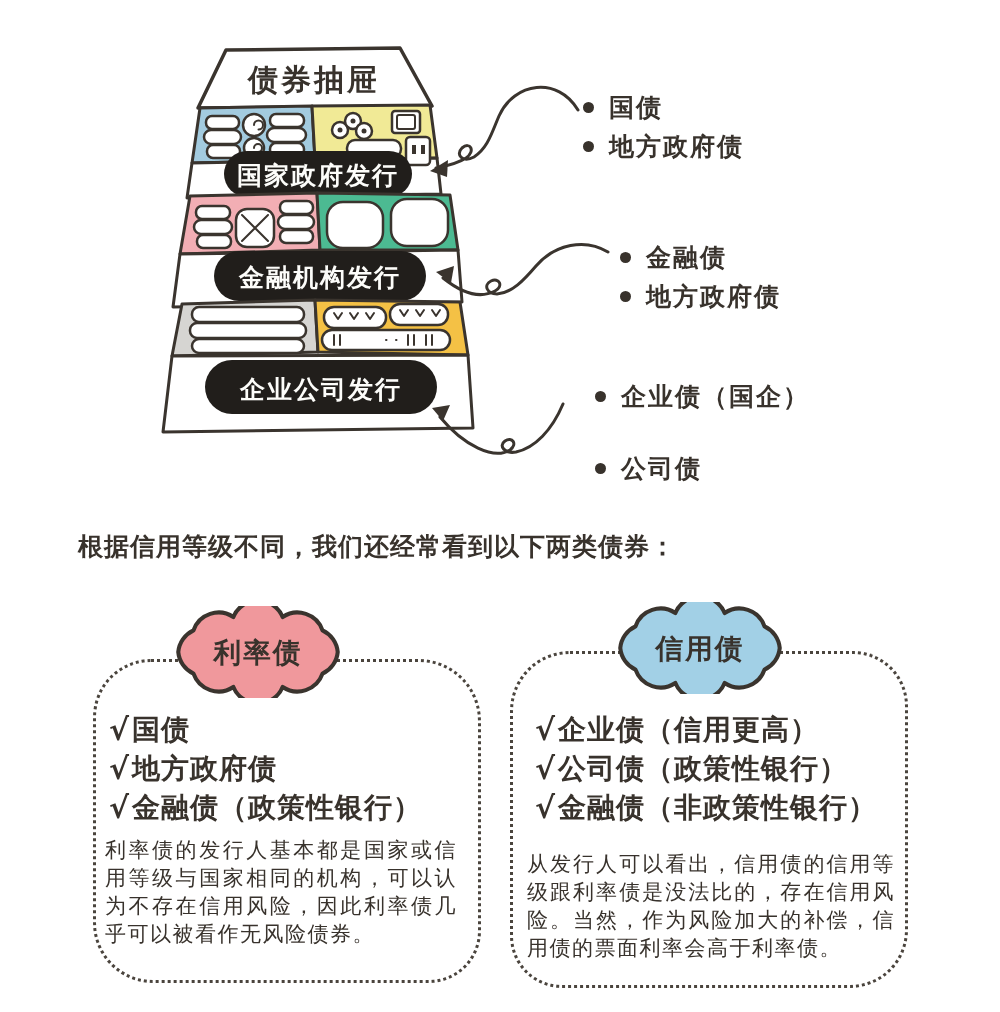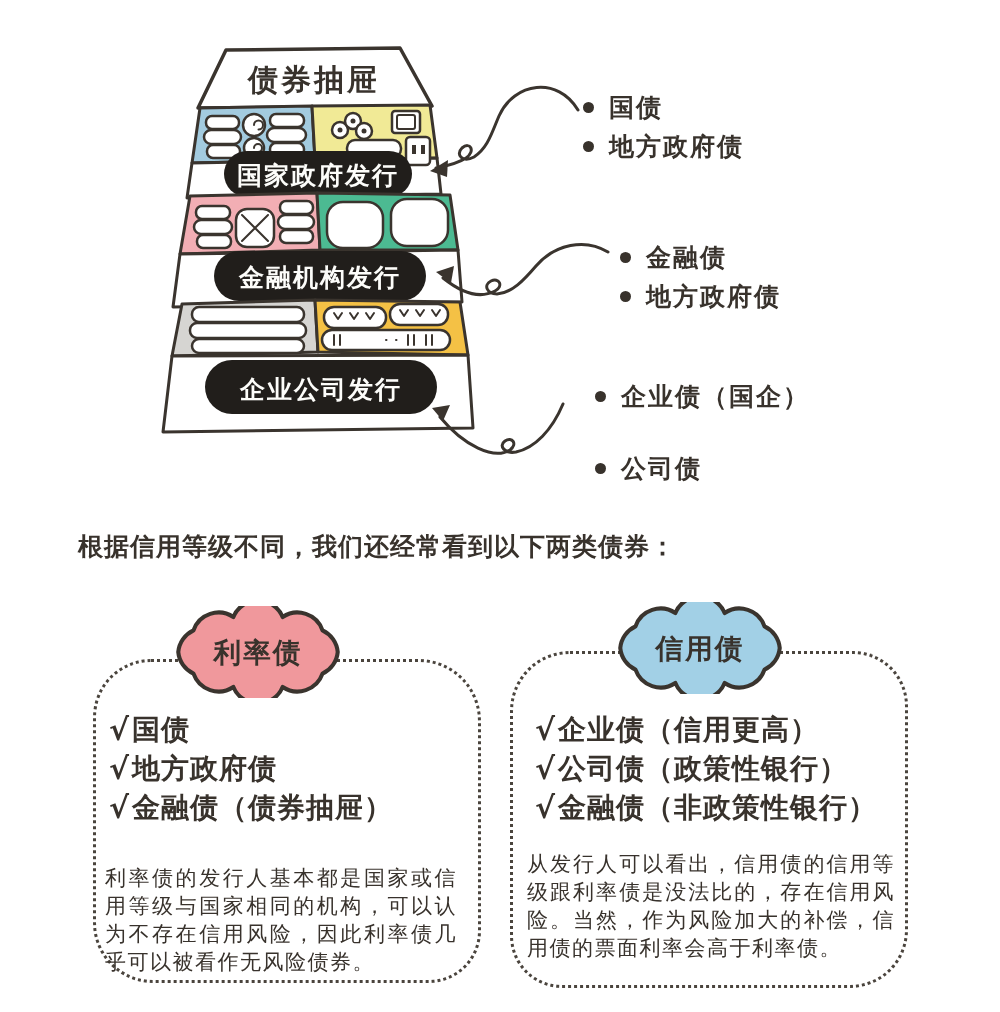--- a/index.html
+++ b/index.html
@@ -20,21 +20,21 @@
   .card{position:absolute;border:3px dotted #4a443d;background:#fff;}
   .card.rate{left:93px;top:659px;width:382px;height:318px;border-radius:58px 62px 52px 60px;}
   .card.credit{left:510px;top:651px;width:392px;height:331px;border-radius:60px 55px 58px 52px;}
   .check-list{position:absolute;display:flex;flex-direction:column;gap:8px;}
   .card.rate .check-list{left:13px;top:52px;}
   .card.credit .check-list{left:22px;top:60px;}
   .check-row{display:flex;align-items:center;height:31px;white-space:nowrap;}
   .check-mark{font-size:30px;font-weight:bold;margin-right:3px;}
   .check-text{font-size:28px;font-weight:bold;letter-spacing:1px;}
   .card-desc{position:absolute;font-size:21px;line-height:28px;letter-spacing:1.5px;font-weight:500;text-align:justify;}
-  .card.rate .card-desc{left:9px;top:202px;width:352px;}
+  .card.rate .card-desc{left:9px;top:174px;width:352px;}
   .card.credit .card-desc{left:14px;top:196px;width:368px;}
 
   
   .cloud{position:absolute;width:176px;height:92px;}
   .cloud.rate{left:170px;top:606px;}
   .cloud.credit{left:612px;top:602px;}
   svg text{font-family:"DejaVu Sans",sans-serif;}
 </style>
 </head>
 <body>
@@ -169,21 +169,21 @@
       <div class="check-row">
         <span class="check-mark">√</span>
         <span class="check-text">国债</span>
       </div>
       <div class="check-row">
         <span class="check-mark">√</span>
         <span class="check-text">地方政府债</span>
       </div>
       <div class="check-row">
         <span class="check-mark">√</span>
-        <span class="check-text">金融债（债券抽屉）</span>
+        <span class="check-text">金融债（政策性银行）</span>
       </div>
     </div>
     <div class="card-desc">利率债的发行人基本都是国家或信用等级与国家相同的机构，可以认为不存在信用风险，因此利率债几乎可以被看作无风险债券。</div>
   </div>
 
   <div class="card credit">
     <div class="check-list">
       <div class="check-row">
         <span class="check-mark">√</span>
         <span class="check-text">企业债（信用更高）</span>

